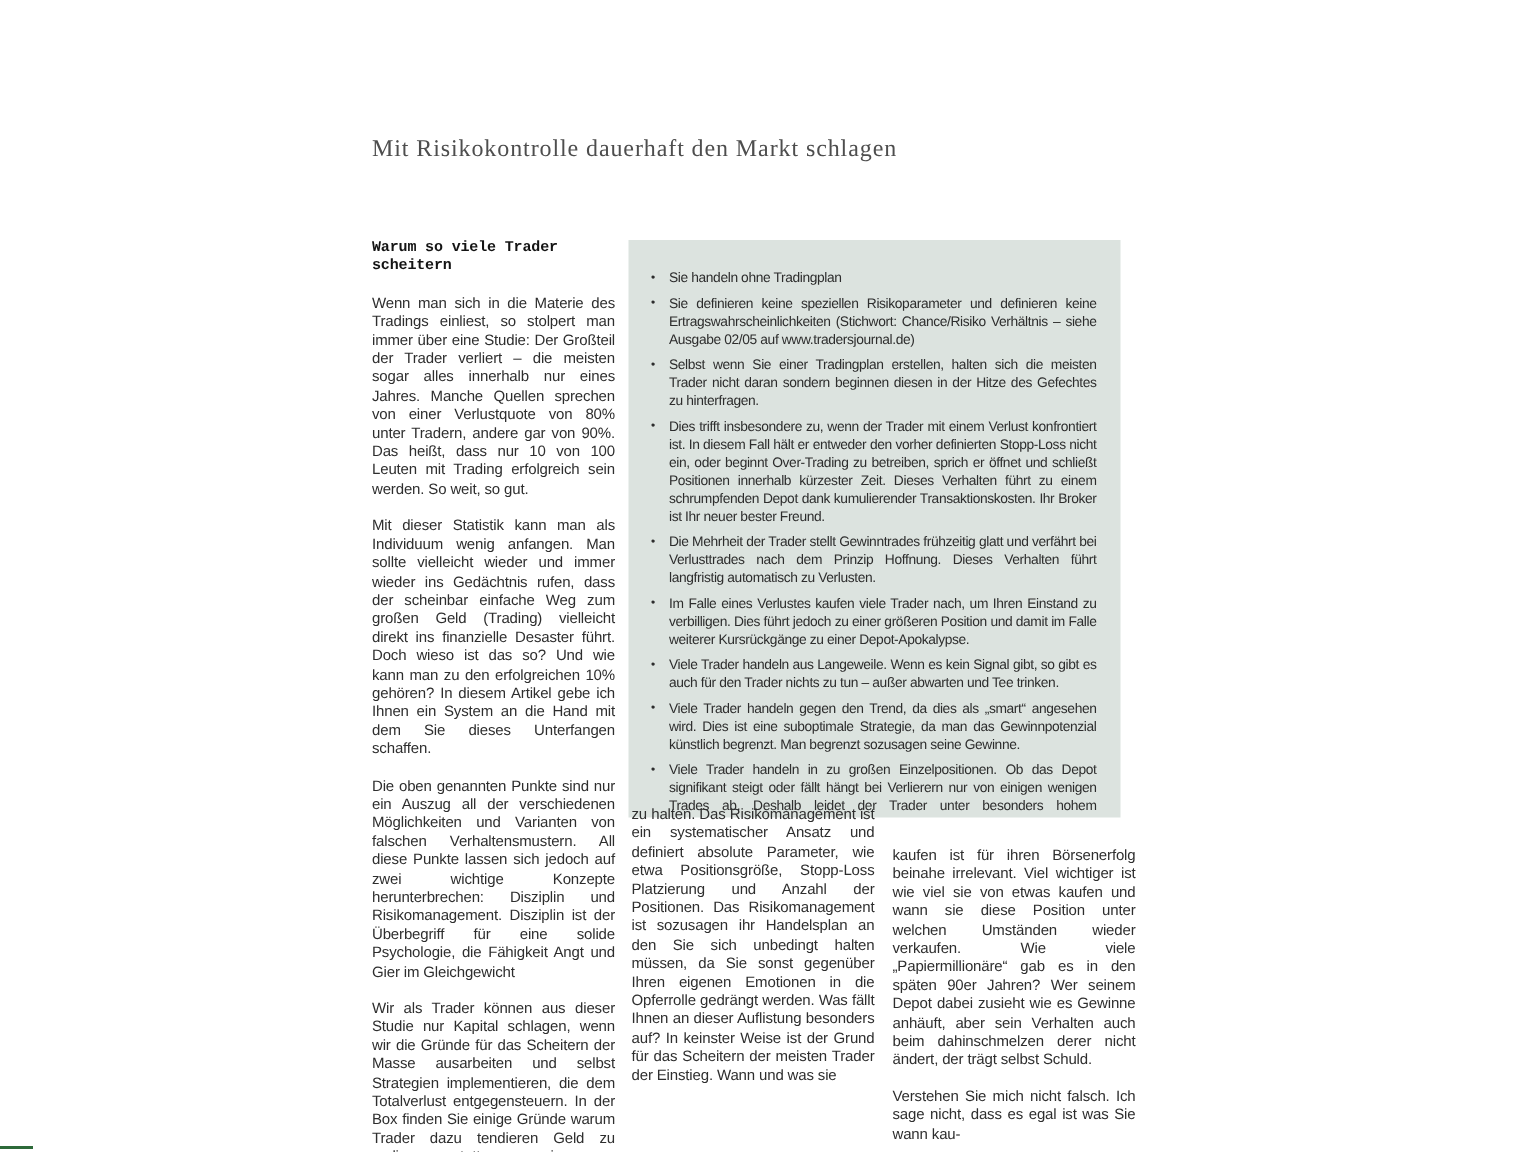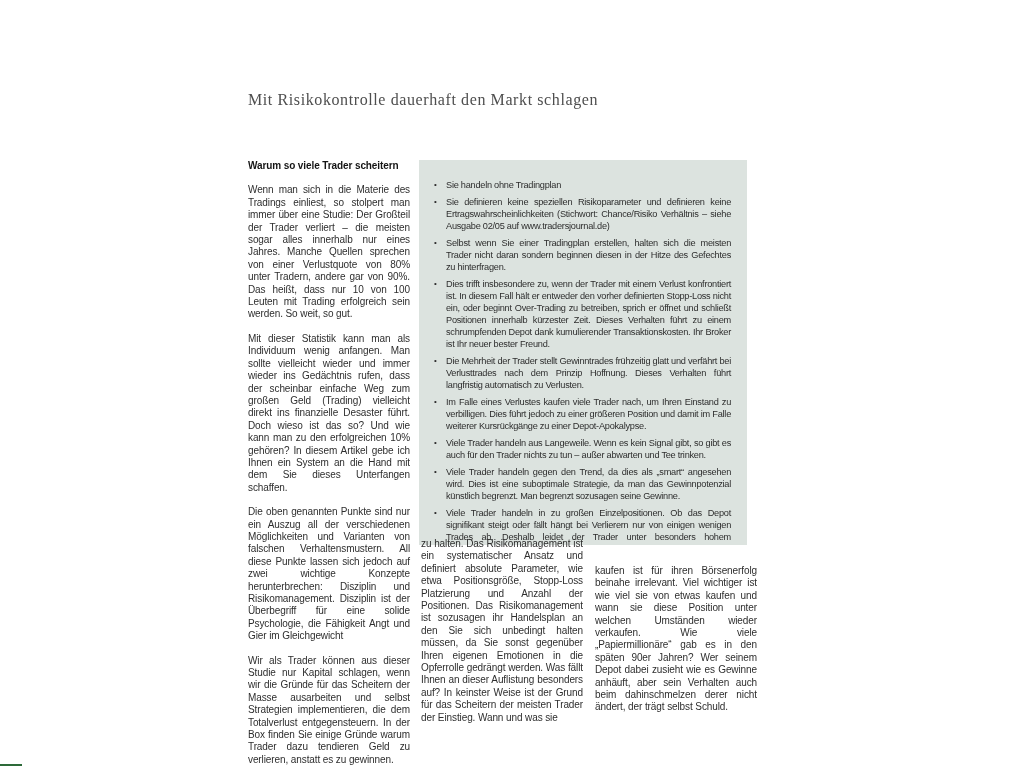--- a/index.html
+++ b/index.html
@@ -33,20 +33,21 @@
   .col-left{left:248px;top:160px;}
   .col-mid{left:421px;top:538px;}
   .col-right{left:595px;top:565px;}
   .col-heading{
     font-weight:bold;
     font-size:10px;
     letter-spacing:-0.1px;
     color:#141414;
     margin:0;
     text-align:left;
+    font-family:Liberation Mono, monospace;
   }
   .infobox{
     position:absolute;
     left:419px;top:160px;
     width:328px;height:385px;
     box-sizing:border-box;
     padding:19px 16px 12px 13px;
     background:#dce3df;
     overflow:hidden;
   }
@@ -128,17 +129,18 @@
       <span class="bullet-text">Viele Trader handeln in zu großen Einzelpositionen. Ob das Depot signifikant steigt oder fällt hängt bei Verlierern nur von einigen wenigen Trades ab. Deshalb leidet der Trader unter besonders hohem emotionalem Druck und begrenzt beim ersten Anzeichen eines Kursrückgangs seine Gewinne durch eine Glattstellung.</span>
     </div>
   </div>
 
   <div class="col col-mid">
     <p>zu halten. Das Risikomanagement ist ein systematischer Ansatz und definiert absolute Parameter, wie etwa Positionsgröße, Stopp-Loss Platzierung und Anzahl der Positionen. Das Risikomanagement ist sozusagen ihr Handelsplan an den Sie sich unbedingt halten müssen, da Sie sonst gegenüber Ihren eigenen Emotionen in die Opferrolle gedrängt werden. Was fällt Ihnen an dieser Auflistung besonders auf? In keinster Weise ist der Grund für das Scheitern der meisten Trader der Einstieg. Wann und was sie</p>
   </div>
 
   <div class="col col-right">
     <p>kaufen ist für ihren Börsenerfolg beinahe irrelevant. Viel wichtiger ist wie viel sie von etwas kaufen und wann sie diese Position unter welchen Umständen wieder verkaufen. Wie viele „Papiermillionäre“ gab es in den späten 90er Jahren? Wer seinem Depot dabei zusieht wie es Gewinne anhäuft, aber sein Verhalten auch beim dahinschmelzen derer nicht ändert, der trägt selbst Schuld.</p>
+    <p>Verstehen Sie mich nicht falsch. Ich sage nicht, dass es egal ist was Sie wann kau-</p>
   </div>
 
   <div class="footer-mark"></div>
 
 </div>
 
 </body></html>

